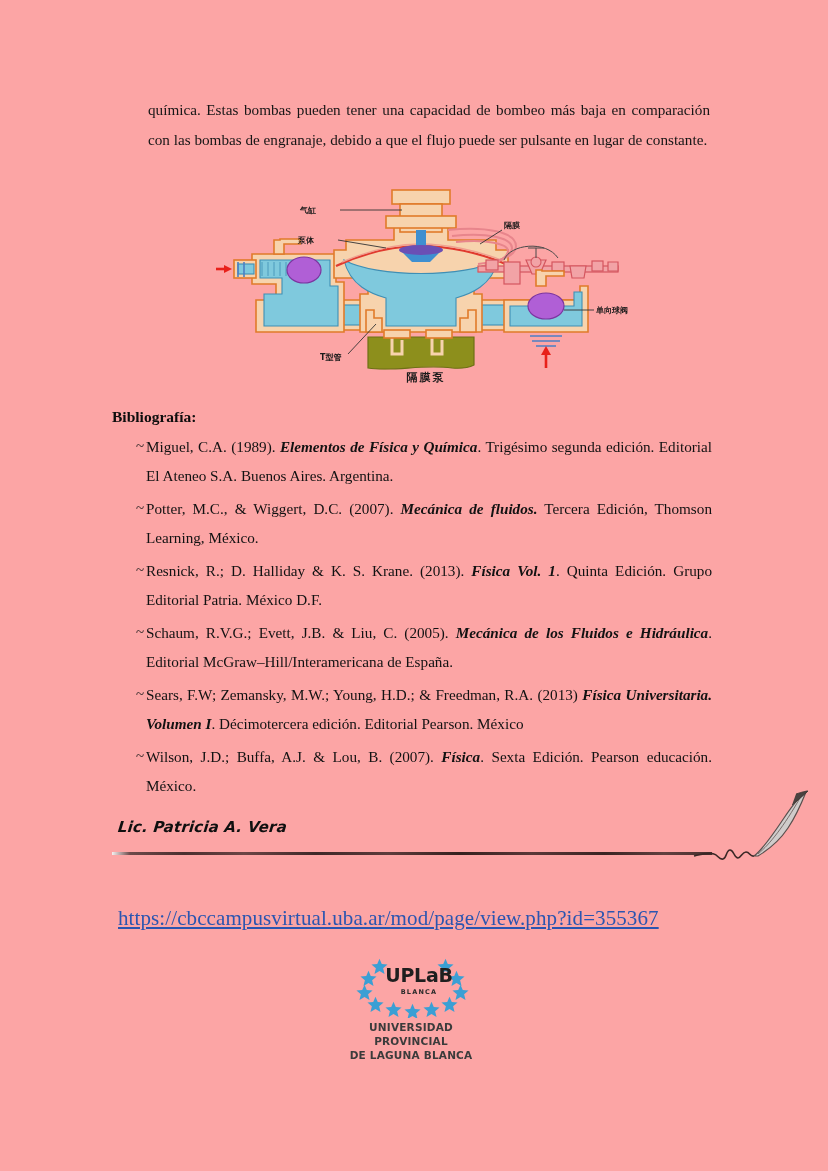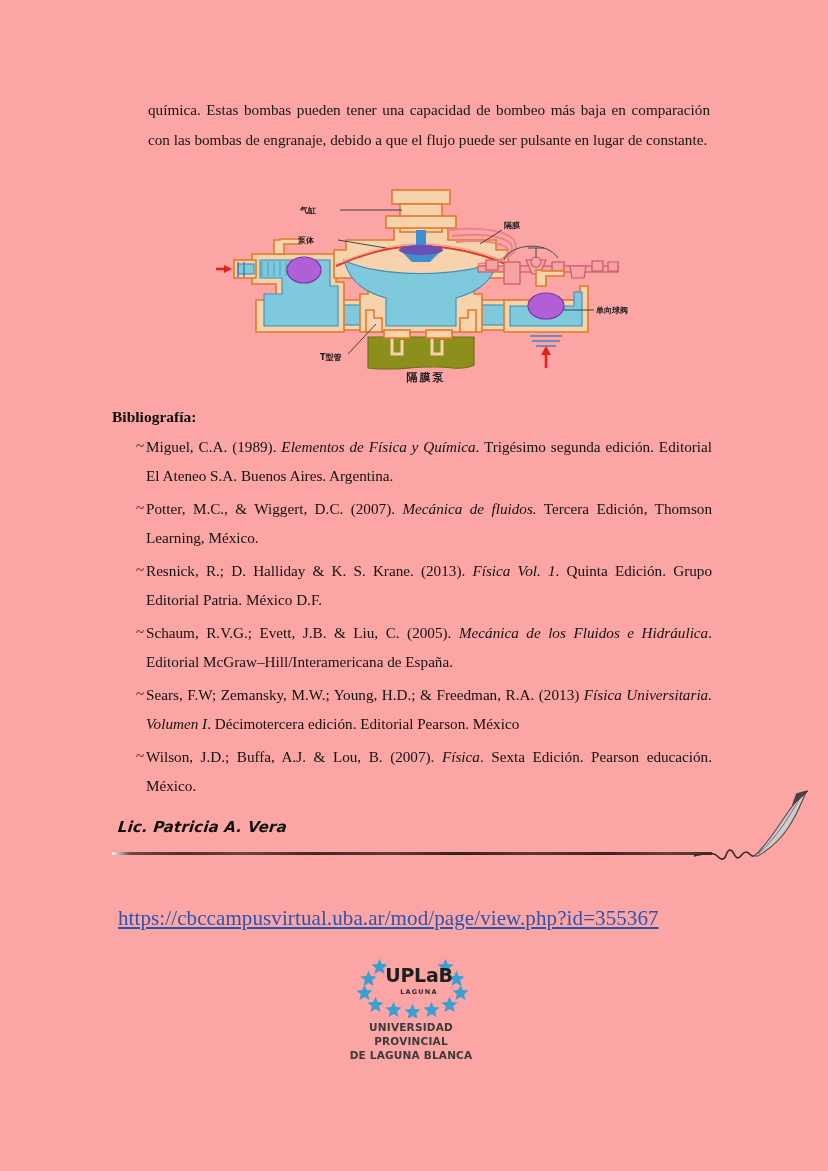--- a/index.html
+++ b/index.html
@@ -88,21 +88,21 @@
   .biblio-text {
     flex: 1 1 auto;
     font-size: 15.2px;
     line-height: 29px;
     text-align: justify;
     text-justify: inter-word;
     color: #121212;
   }
   .biblio-text i, .biblio-text em {
     font-style: italic;
-    font-weight: normal;
+    font-weight: bold;
   }
 
   
   .sig-name {
     position: absolute;
     left: 118px;
     top: 818px;
     font-family: "DejaVu Sans", sans-serif;
     font-size: 15px;
     font-style: italic;
@@ -384,21 +384,21 @@
           <use href="#star" x="51" y="45" width="17" height="17"></use>
           <use href="#star" x="70" y="47" width="17" height="17"></use>
           <use href="#star" x="89" y="45" width="17" height="17"></use>
           <use href="#star" x="107" y="40" width="17" height="17"></use>
           <use href="#star" x="118" y="28" width="17" height="17"></use>
           <use href="#star" x="114" y="14" width="17" height="17"></use>
           <use href="#star" x="103" y="2" width="17" height="17"></use>
         </g>
       </svg>
       <div class="logo-word">UPLaB</div>
-      <div class="logo-sub">LAGUNA</div>
+      <div class="logo-sub">BLANCA</div>
     </div>
     <div class="logo-name">
       <div>UNIVERSIDAD PROVINCIAL</div>
       <div>DE LAGUNA BLANCA</div>
     </div>
   </div>
 
 </div>
 
 </body></html>

